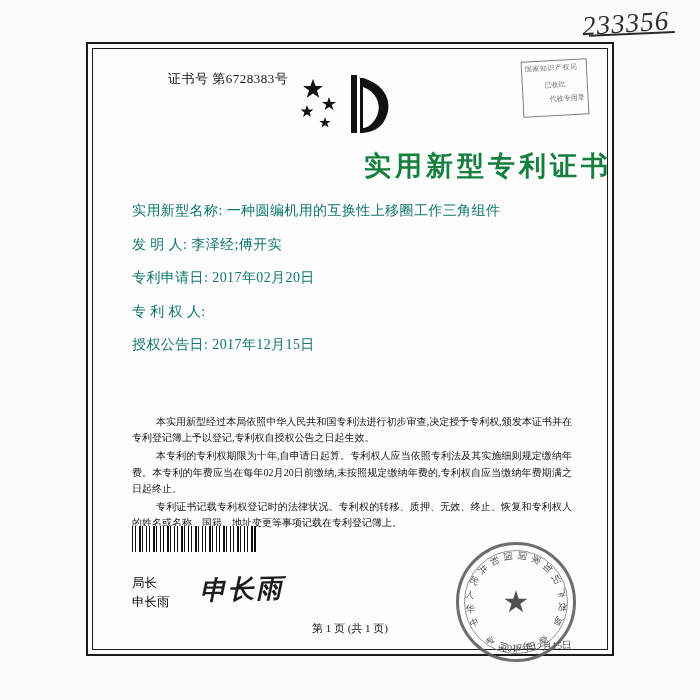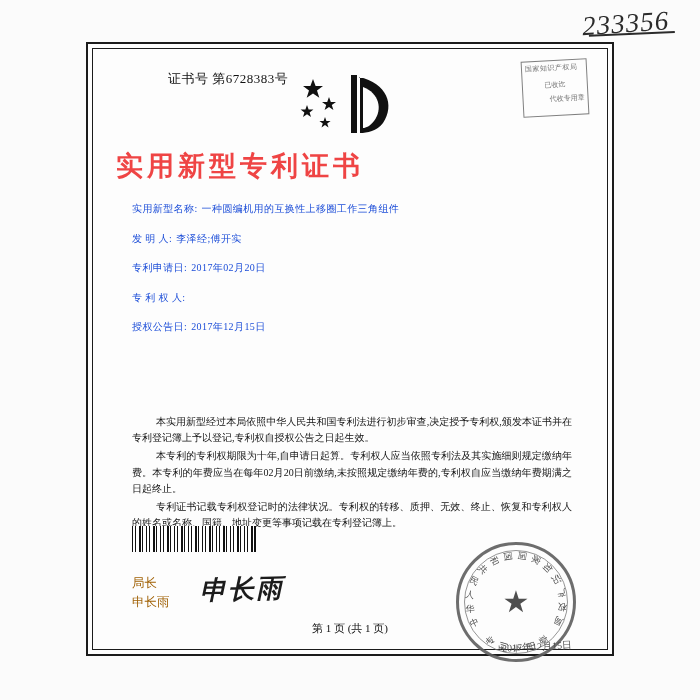--- a/index.html
+++ b/index.html
@@ -105,41 +105,40 @@
     align-items: center;
     justify-content: center;
   }
   .logo svg { display: block; }
 
   .title {
     position: absolute;
     top: 104px;
     left: 0;
     right: 0;
-    text-align: left;
+    text-align: right;
     font-family: "Liberation Serif", serif;
     font-weight: bold;
     font-size: 27px;
     letter-spacing: 4px;
-    color: #ef4444;
-    padding-left: 28px;
+    color: #15803d;
   }
 
   .fields {
     position: absolute;
     top: 158px;
     left: 44px;
     right: 40px;
   }
   .field {
     display: flex;
     align-items: baseline;
     font-family: "Liberation Serif", serif;
-    font-size: 10px;
-    color: #1d4ed8;
+    font-size: 14px;
+    color: #0f766e;
     margin-bottom: 15.5px;
     letter-spacing: .4px;
   }
   .field .lbl {
     white-space: nowrap;
     flex: 0 0 auto;
   }
   .field .val {
     margin-left: 4px;
     flex: 1 1 auto;
@@ -176,21 +175,21 @@
         #111 10.5px, #111 11.5px, #fff 11.5px, #fff 14px);
   }
 
   .signoff {
     position: absolute;
     left: 44px;
     top: 530px;
     font-family: "Liberation Serif", serif;
     font-size: 12.5px;
     line-height: 1.5;
-    color: #a16207;
+    color: #000000;
   }
   .sign-name {
     position: absolute;
     left: 112px;
     top: 528px;
     font-family: "Liberation Serif", serif;
     font-size: 26px;
     font-style: italic;
     font-weight: bold;
     letter-spacing: 2px;

